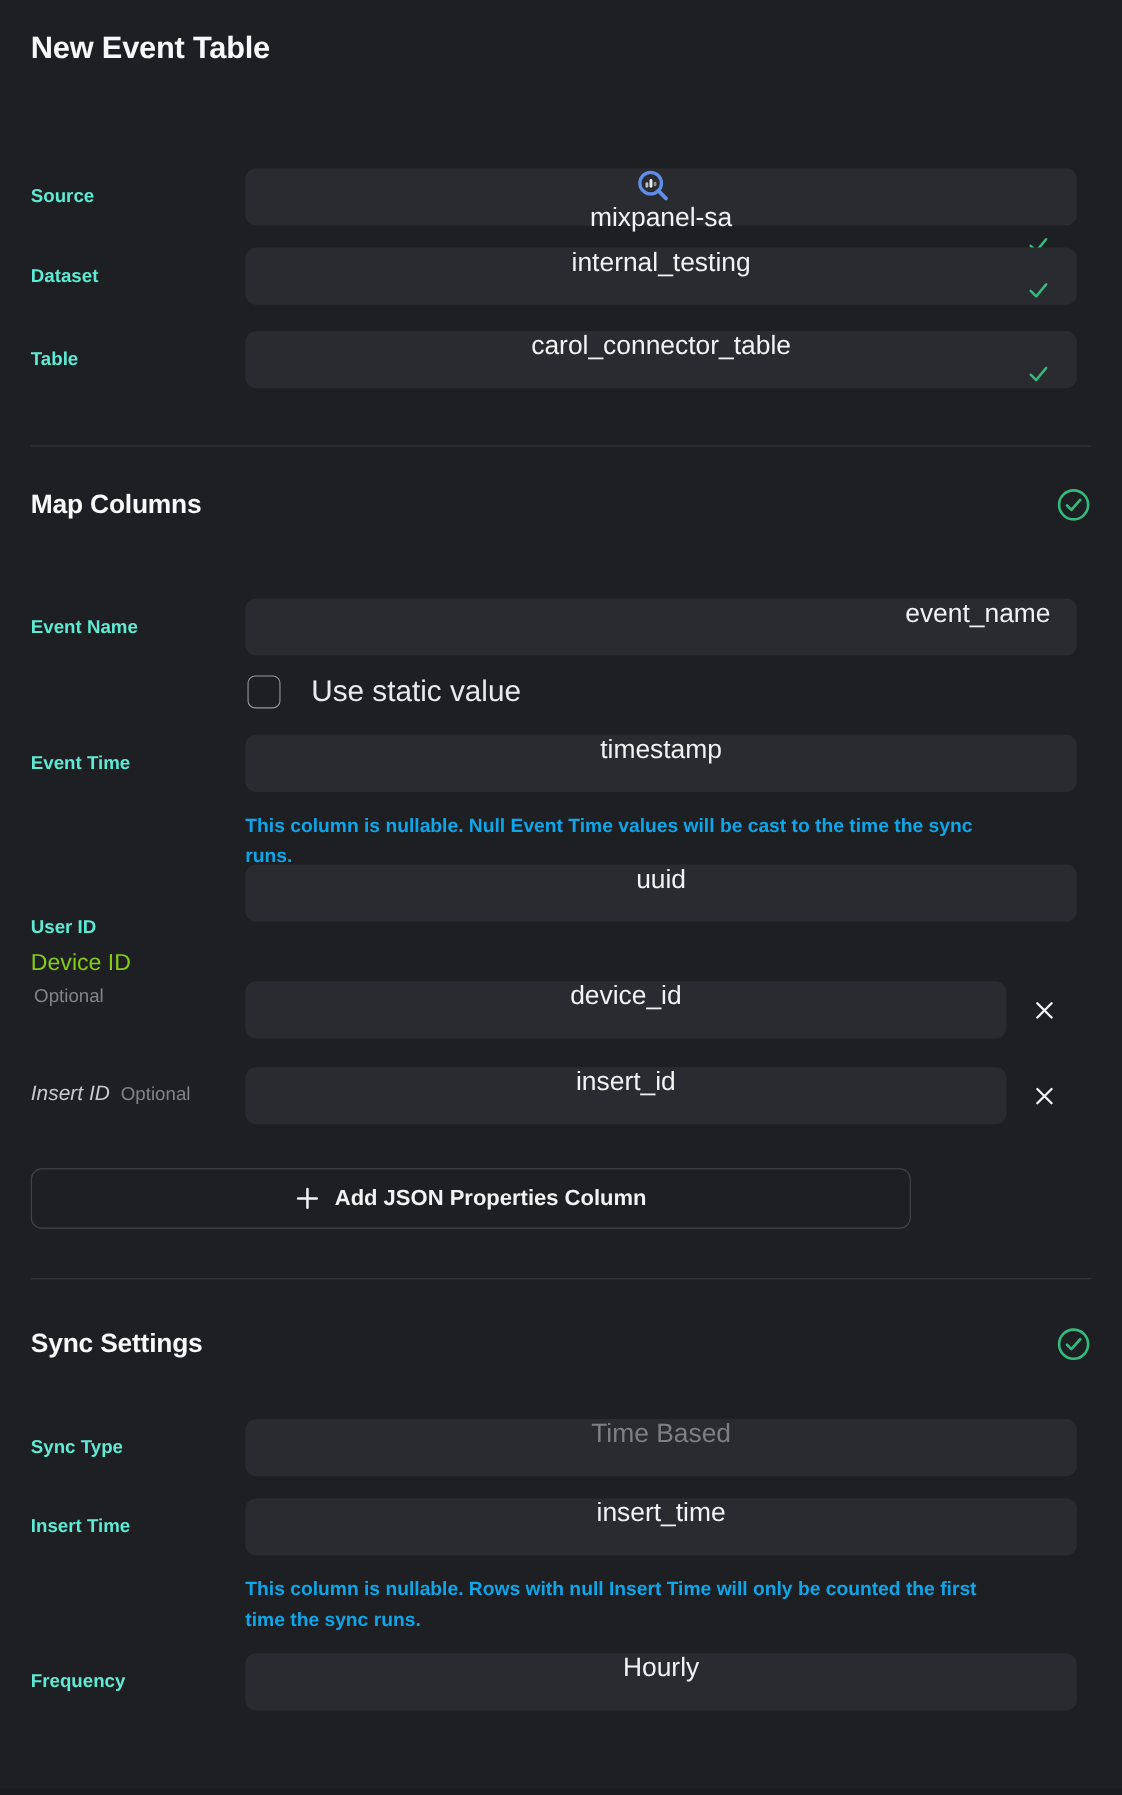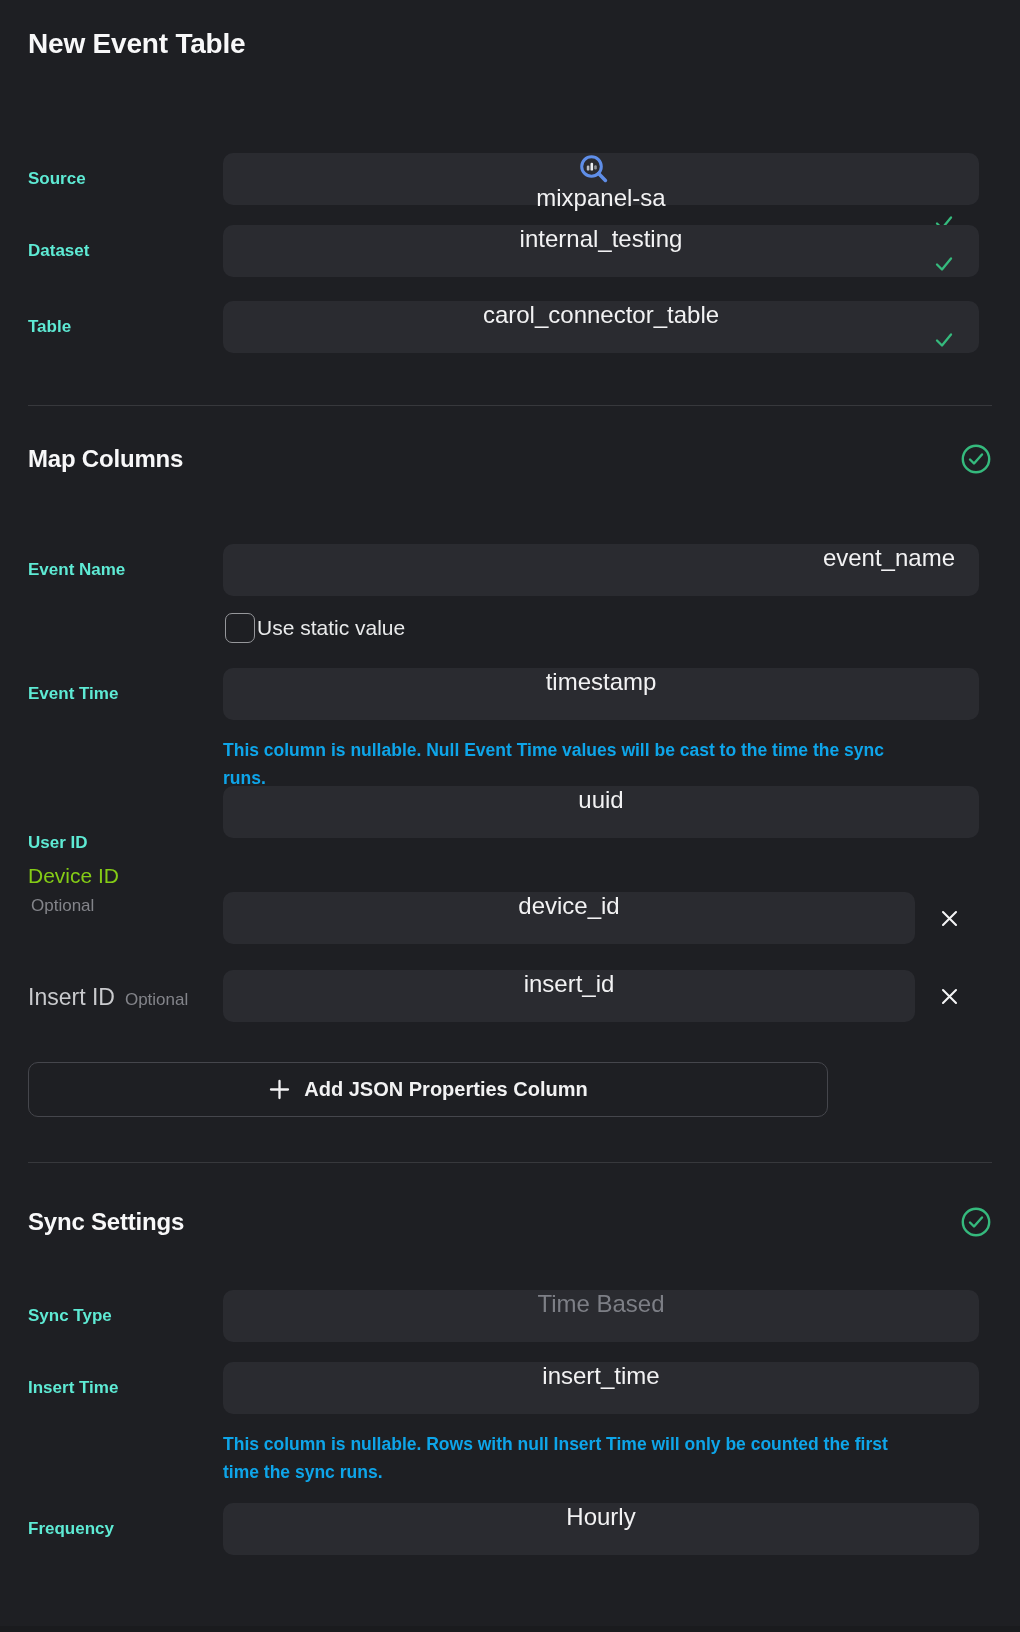--- a/index.html
+++ b/index.html
@@ -44,33 +44,33 @@
   .section-header .heading {
     font-size:24px; font-weight:700; color:#f8f8f9; letter-spacing:-0.2px;
   }
   .checkbox-row {
     position:absolute; left:225px; display:flex; align-items:center;
   }
   .checkbox {
     width:30px; height:30px; border:1.5px solid #96979b; border-radius:7px;
     background:transparent; cursor:pointer;
   }
-  .checkbox-label { margin-left:2px; font-size:21px; color:#e9eaeb; font-weight:400; }
+  .checkbox-label { margin-left:28px; font-size:27px; color:#e9eaeb; font-weight:400; }
   .warning {
     position:absolute; left:223px; width:700px;
     font-size:17.5px; line-height:28px; color:#0ea5e9; font-weight:700;
   }
   .two-line-label { position:absolute; left:28px; }
   .two-line-label .l1 { font-size:21px; color:#84cc16; }
   .two-line-label .l2 { font-size:17px; color:#83848a; margin-top:8px; padding-left:3px; }
   .inline-label {
     position:absolute; left:28px; height:52px;
     display:flex; align-items:baseline; padding-top:14px;
   }
-  .inline-label .l1 { font-size:23px; color:#c9cacd; }
+  .inline-label .l1 { font-size:19px; color:#c9cacd;font-style:italic; }
   .inline-label .l2 { font-size:17px; color:#83848a; margin-left:10px; }
   .clear-btn {
     position:absolute; left:934px; width:30px; height:30px;
     display:flex; align-items:center; justify-content:center;
     cursor:pointer; background:transparent; border:none;
   }
   .add-btn {
     position:absolute; left:28px; top:1062px; width:800px; height:55px;
     background:transparent; border:1px solid #45464c; border-radius:10px;
     display:flex; align-items:center; justify-content:center;

